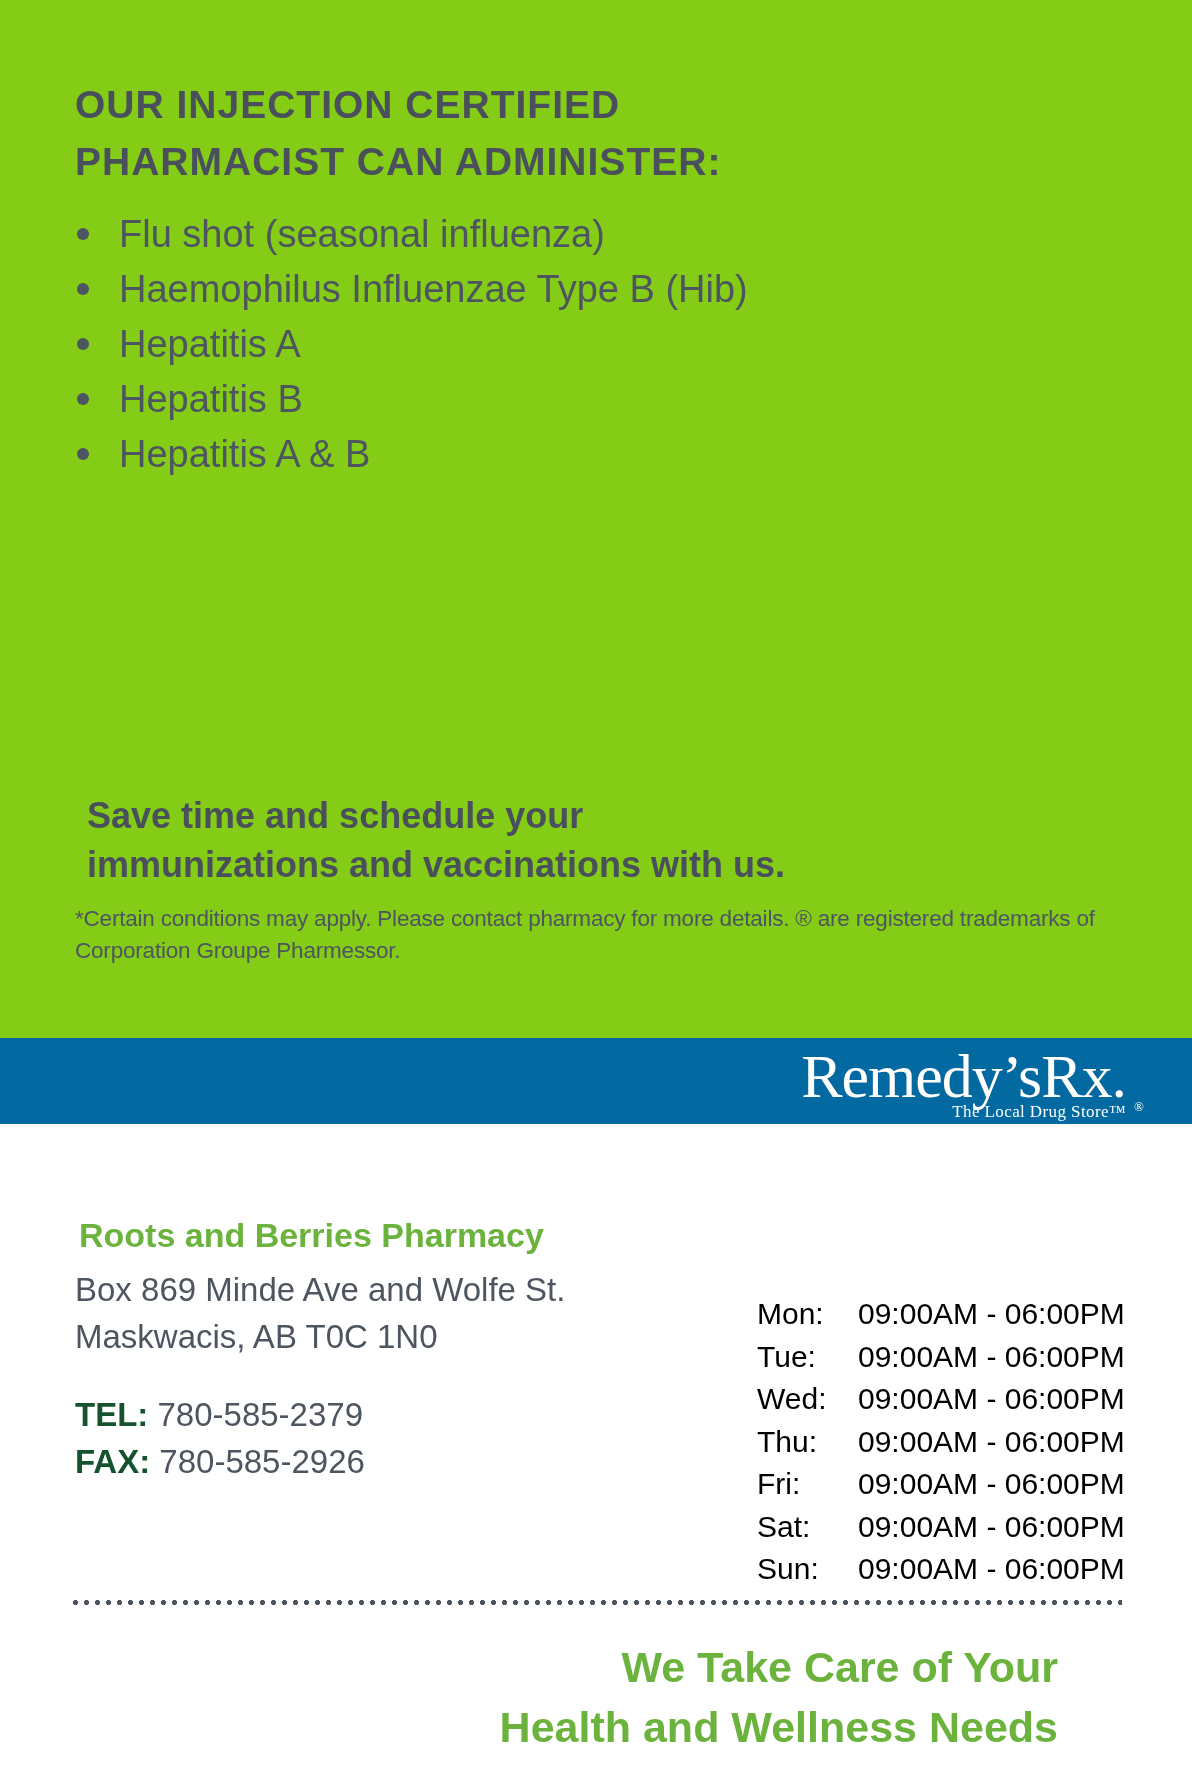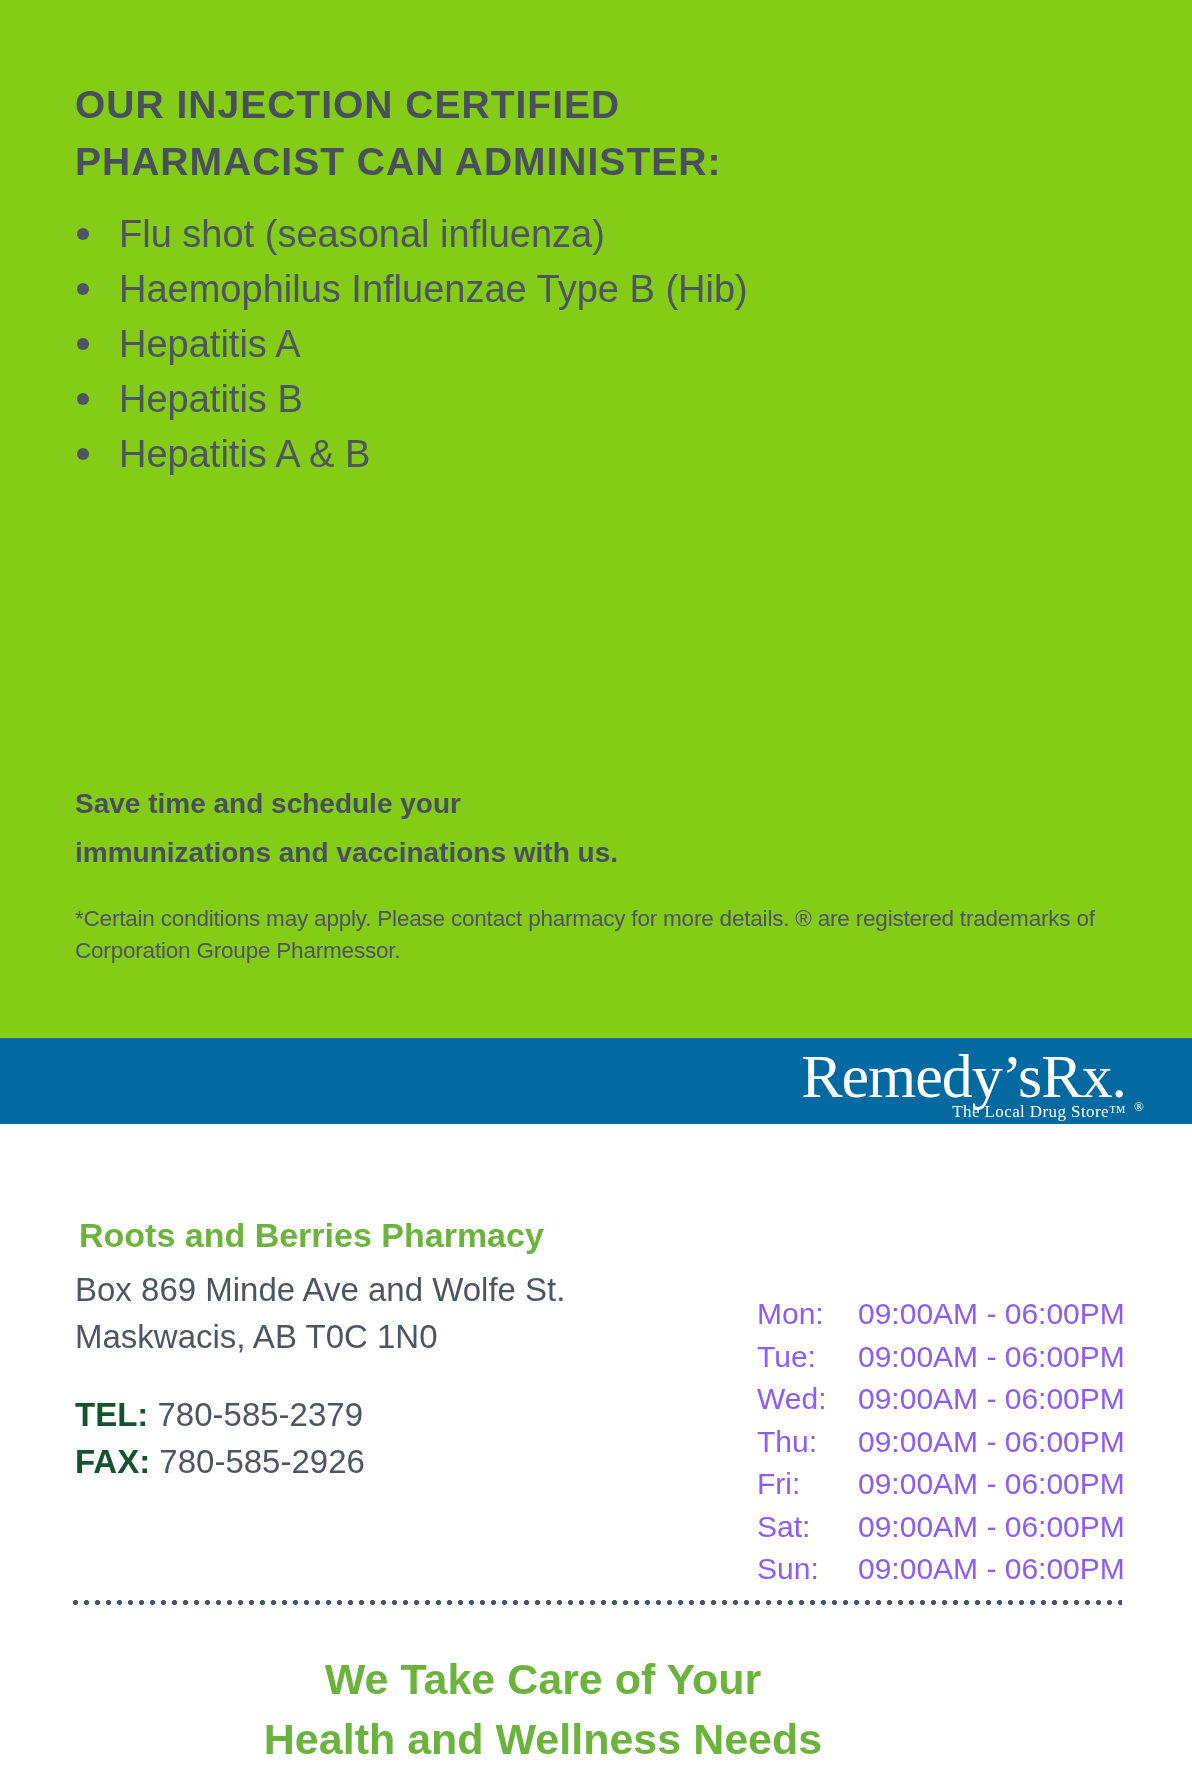--- a/index.html
+++ b/index.html
@@ -31,22 +31,22 @@
   .vaccine-list li {
     position:relative; padding-left:44px;
     font-size:38px; line-height:55px; color:#4d5560;
   }
   .vaccine-list li::before {
     content:""; position:absolute; left:2px; top:21px;
     width:12px; height:12px; border-radius:50%; background:#4d5560;
   }
 
   .cta {
-    position:absolute; left:75px; top:779px; margin:0;
-    font-size:28px; font-weight:bold; line-height:49px; color:#49505b;
+    position:absolute; left:75px; top:779px; margin:12px;
+    font-size:36px; font-weight:bold; line-height:49px; color:#49505b;
   }
   .cta span { display:block; }
 
   .disclaimer {
     position:absolute; left:75px; top:903px; margin:0; width:1060px;
     font-size:22.5px; line-height:32px; color:#4d5560; letter-spacing:-0.2px;
   }
   .disclaimer span { display:block; }
 
   
@@ -72,35 +72,35 @@
     font-size:33px; line-height:47px; color:#4d5560;
   }
   .addr span { display:block; }
   .phone { position:absolute; left:75px; margin:0; font-size:33px; color:#4d5560; }
   .phone b { font-weight:bold; color:#14532d; }
   .phone.tel { top:1396px; }
   .phone.fax { top:1443px; }
 
   .hours {
     position:absolute; left:757px; top:1293px;
-    font-size:30px; color:#8b5cf6;
+    font-size:30px; color:#000000;
   }
   .hours-row { display:flex; align-items:center; height:42.5px; }
   .hours-row .day { width:101px; }
 
   .dotted {
     position:absolute; left:70px; top:1599px; width:1052px; height:7px;
     background-image:radial-gradient(circle, #4d5560 2.4px, rgba(0,0,0,0) 2.9px);
     background-size:11px 7px; background-repeat:repeat-x;
     background-position:left center;
   }
 
   .footer-msg {
-    position:absolute; left:0; top:1633px; width:1054px; margin:16px;
-    text-align:center; font-size:43px; font-weight:bold;
+    position:absolute; left:0; top:1633px; width:1054px; margin:4px;
+    text-align:right; font-size:43px; font-weight:bold;
     line-height:60px; color:#6cb33e;
   }
   .footer-msg span { display:block; }
 </style>
 </head>
 <body>
 
 <div class="page">
 
   <section class="gray-panel">

